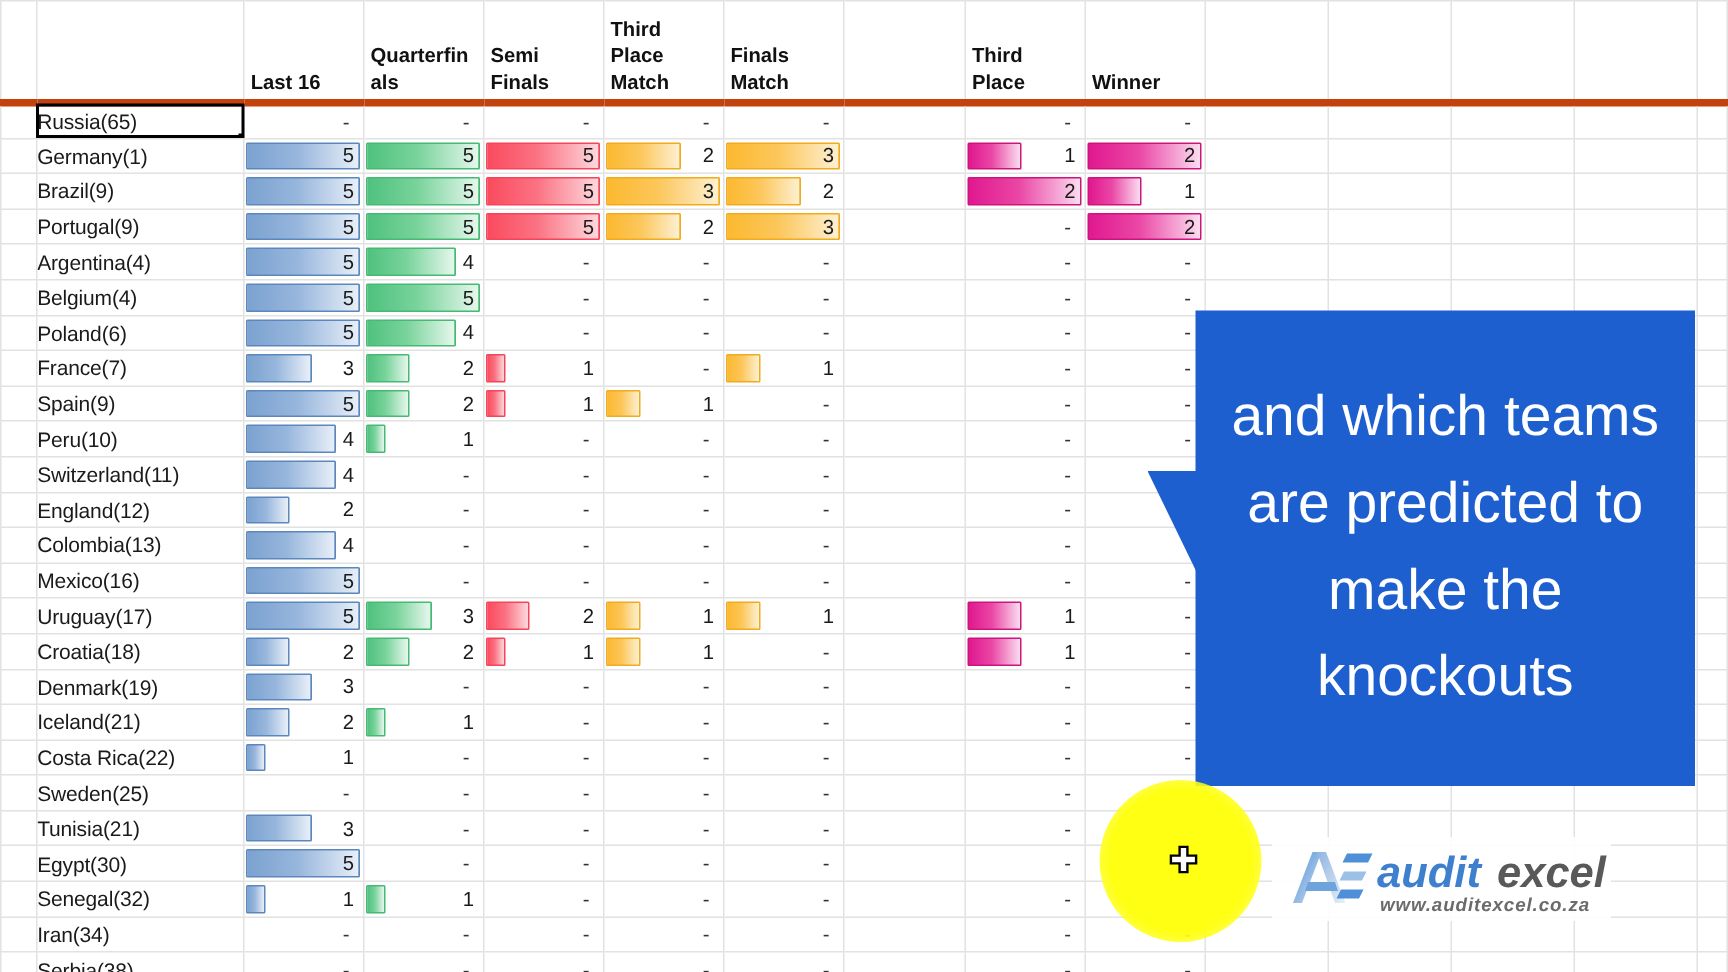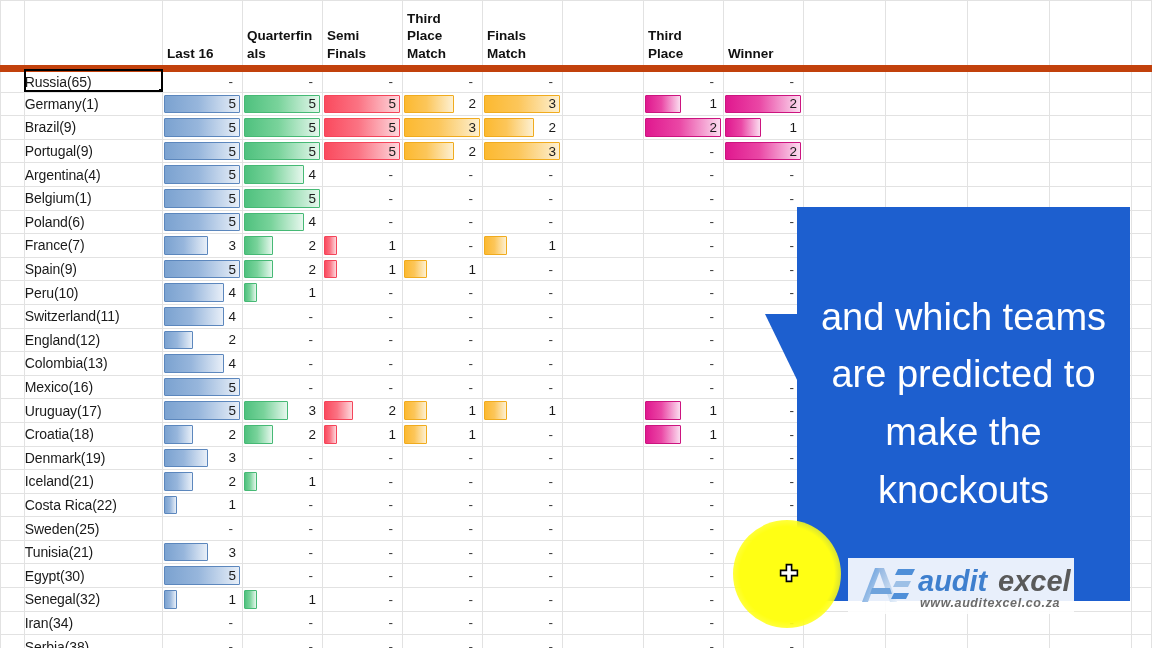--- a/index.html
+++ b/index.html
@@ -43,21 +43,21 @@
   col.c-blank  { width:76px; }
   col.c-tail   { width:18px; }
 
   
   tr.header-row td {
     height:68px;
     vertical-align:bottom;
     font-weight:bold;
     font-size:13.5px;
     color:#111;
-    border-bottom:7px solid #c2410c;
+    border-bottom:5px solid #c2410c;
   }
   .hdr-txt {
     display:block;
     padding:0 3px 3px 4px;
     white-space:normal;
     line-height:1.28;
     word-break:break-word;
   }
 
   
@@ -118,21 +118,21 @@
   td.selected::after {
     content:"";
     position:absolute; right:-2px; bottom:-2px;
     width:5px; height:5px; background:#000;
   }
 
   
   #callout {
     position:absolute;
     left:797px; top:207px;
-    width:333px; height:394px;
+    width:333px; height:317px;
     background:#1d5fcf;
     z-index:20;
     display:flex; align-items:center; justify-content:center;
   }
   #callout .co-text {
     color:#ffffff;
     font-size:38px;
     line-height:1.52;
     text-align:center;
     font-weight:normal;
@@ -398,21 +398,21 @@
             <span class="dash">-</span>
           </td>
           <td></td>
           <td></td>
           <td></td>
           <td></td>
           <td></td>
         </tr>
         <tr>
           <td></td>
-          <td class="team">Belgium(1)</td>
+          <td class="team">Belgium(4)</td>
           <td class="val">
             <div class="bar blue" style="width: calc(100% - 3px);"></div>
             <span class="num">5</span>
           </td>
           <td class="val">
             <div class="bar green" style="width: calc(100% - 3px);"></div>
             <span class="num">5</span>
           </td>
           <td class="val">
             <span class="dash">-</span>

